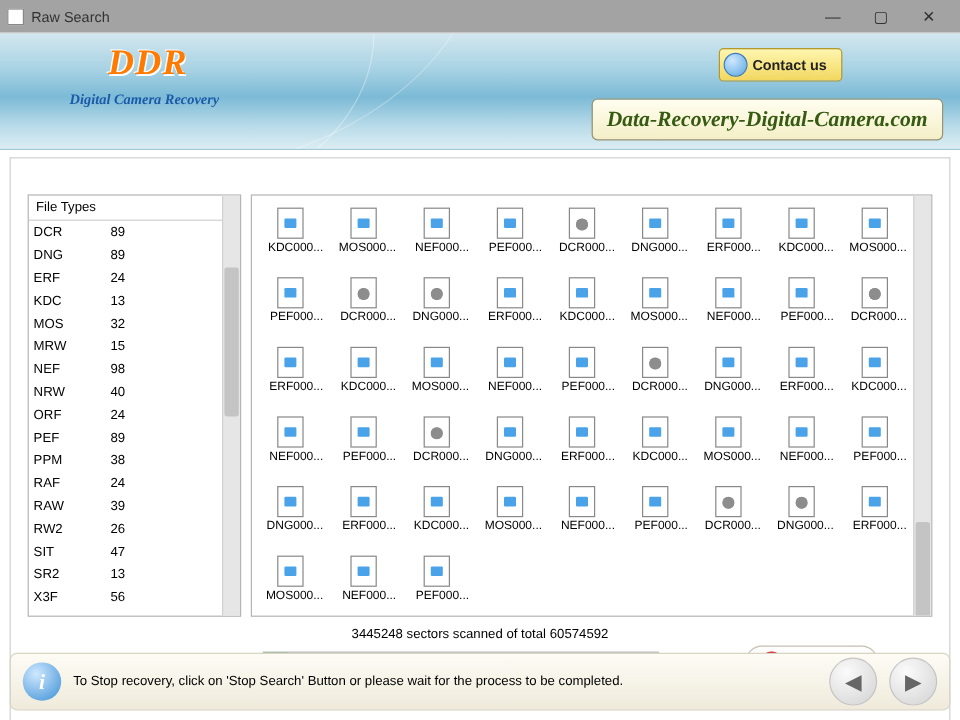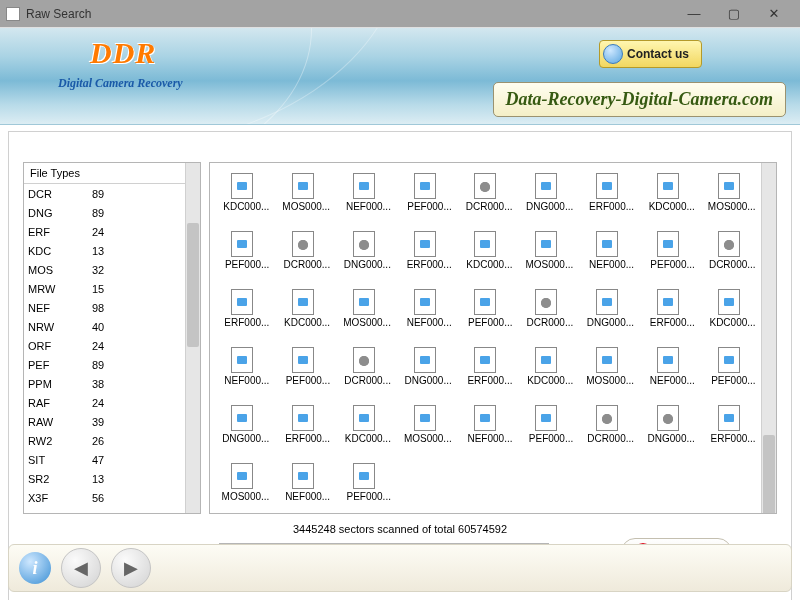--- a/index.html
+++ b/index.html
@@ -365,15 +365,16 @@
     <div class="stop-btn">
       <span class="stop-icon"></span>
       <span>Stop Search</span>
     </div>
   </div>
   <div class="search-note">(Searching files based on:  DDR General Raw Recovery Procedure)</div>
 </div>
 
 <div class="footer">
   <div class="info-icon">i</div>
+  <div class="footer-text">To Stop recovery, click on 'Stop Search' Button or please wait for the process to be completed.</div>
   <div class="navbtn">◀</div>
   <div class="navbtn">▶</div>
 </div>
 
 </body></html>

